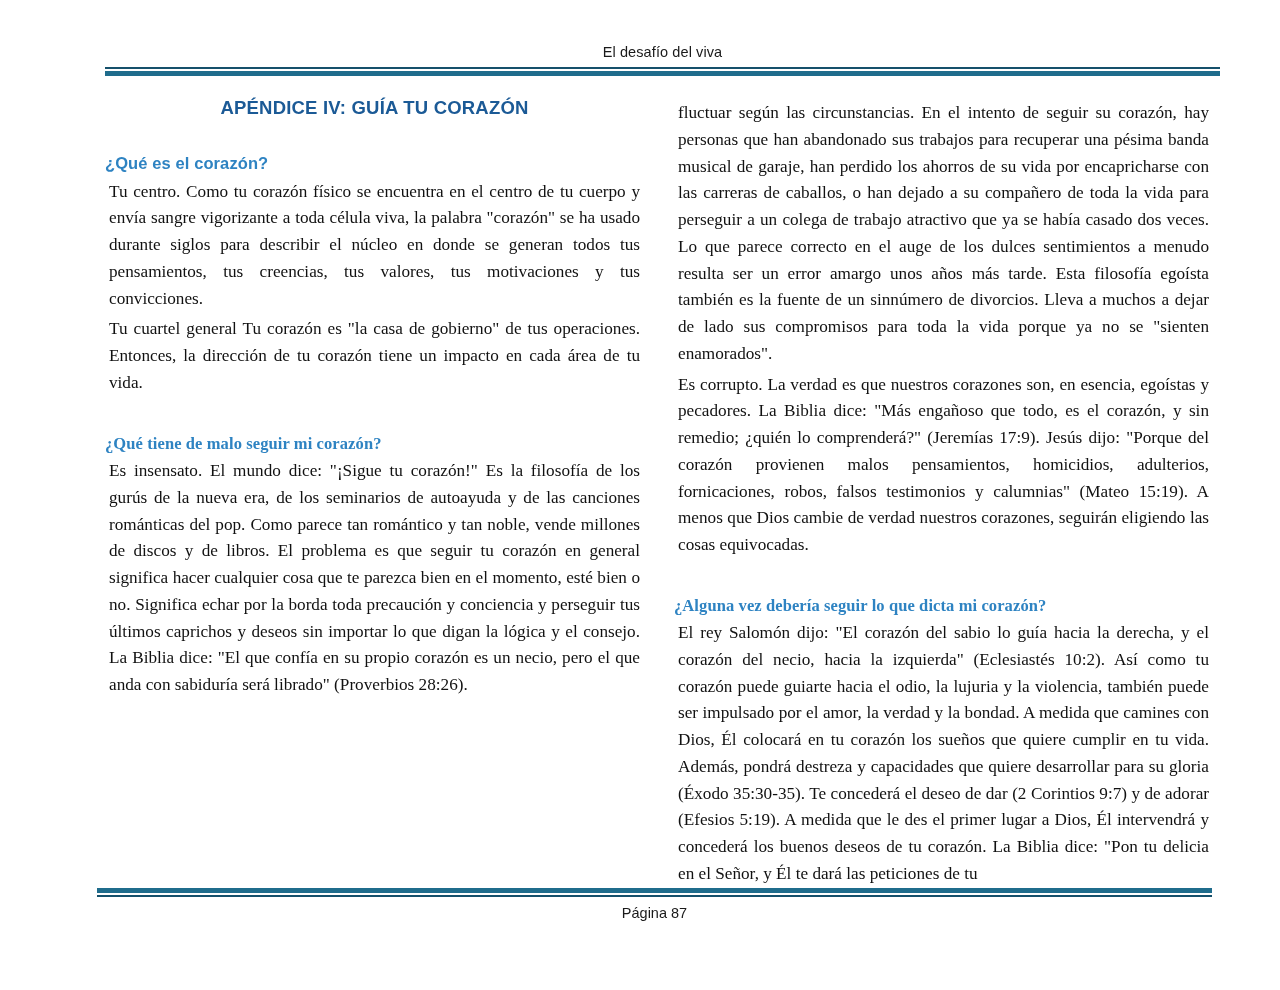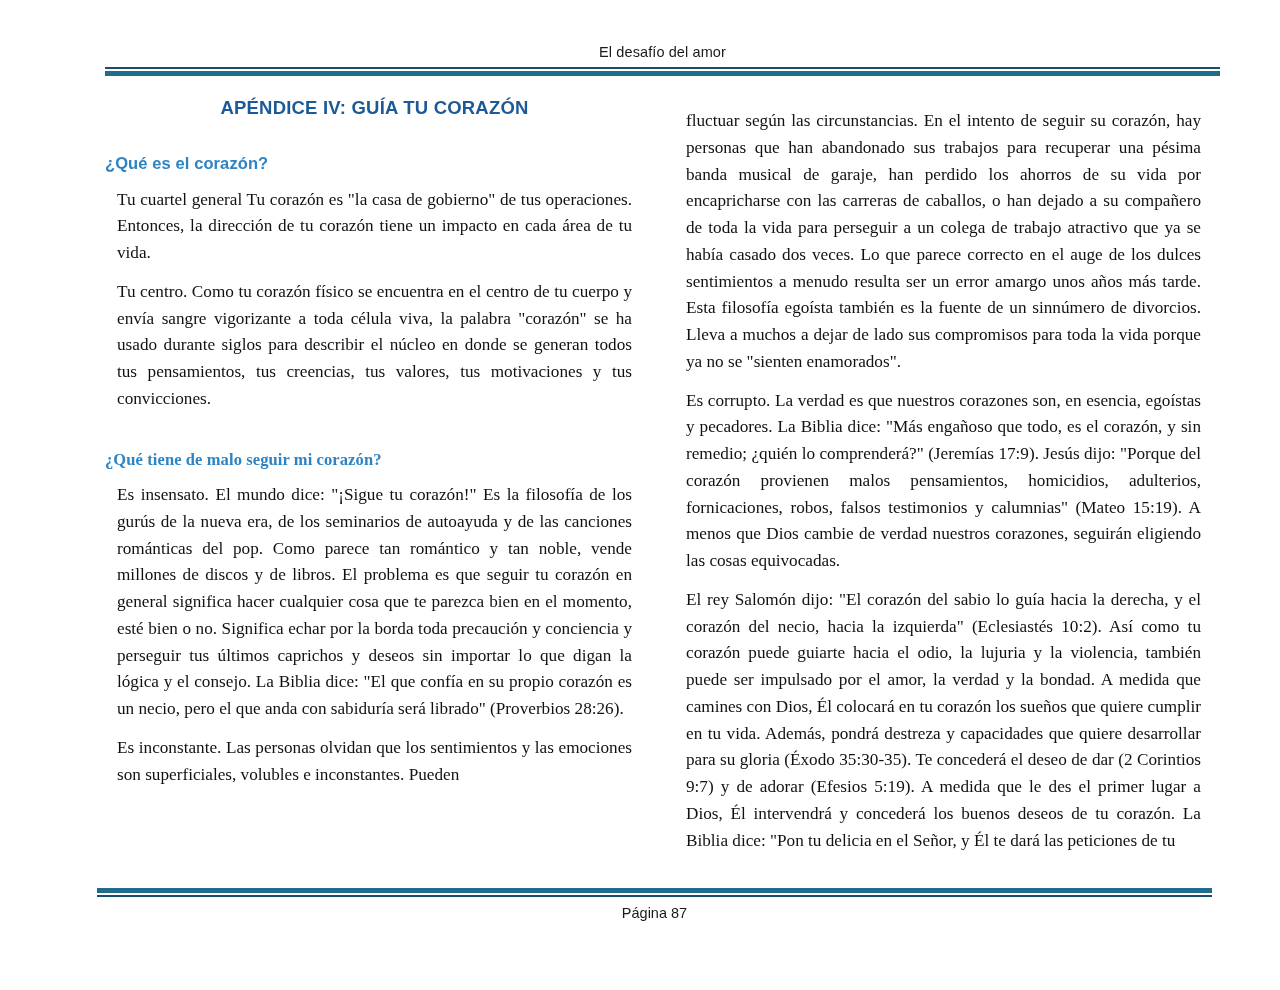--- a/index.html
+++ b/index.html
@@ -83,21 +83,21 @@
     color: #2e83c2;
     letter-spacing: 0.1px;
     line-height: 1.3;
   }
   h2.section-heading.spaced {
     margin-top: 36px;
     font-family: Liberation Serif, serif;
   }
 
   p.body {
-    margin: 12px;
+    margin: 4px;
     font-family: "Liberation Serif", serif;
     font-size: 17.2px;
     line-height: 1.555;
     color: #111111;
     text-align: justify;
     text-justify: inter-word;
     hyphens: none;
   }
 
   
@@ -126,50 +126,50 @@
     font-size: 14.5px;
     color: #1a1a1a;
   }
 </style>
 </head>
 <body>
 
 <div class="page">
 
   <div class="header-area">
-    <div class="header-title">El desafío del amor</div>
+    <div class="header-title">El desafío del viva</div>
     <div class="rule-top">
       <div class="thin"></div>
       <div class="gap"></div>
       <div class="thick"></div>
     </div>
   </div>
 
   <div class="columns">
 
     <div class="col">
 
       <h1 class="appendix-title">APÉNDICE IV: GUÍA TU CORAZÓN</h1>
 
       <h2 class="section-heading">¿Qué es el corazón?</h2>
 
+      <p class="body">Tu centro. Como tu corazón físico se encuentra en el centro de tu cuerpo y envía sangre vigorizante a toda célula viva, la palabra "corazón" se ha usado durante siglos para describir el núcleo en donde se generan todos tus pensamientos, tus creencias, tus valores, tus motivaciones y tus convicciones.</p>
       <p class="body">Tu cuartel general Tu corazón es "la casa de gobierno" de tus operaciones. Entonces, la dirección de tu corazón tiene un impacto en cada área de tu vida.</p>
-      <p class="body">Tu centro. Como tu corazón físico se encuentra en el centro de tu cuerpo y envía sangre vigorizante a toda célula viva, la palabra "corazón" se ha usado durante siglos para describir el núcleo en donde se generan todos tus pensamientos, tus creencias, tus valores, tus motivaciones y tus convicciones.</p>
 
       <h2 class="section-heading spaced">¿Qué tiene de malo seguir mi corazón?</h2>
 
       <p class="body">Es insensato. El mundo dice: "¡Sigue tu corazón!" Es la filosofía de los gurús de la nueva era, de los seminarios de autoayuda y de las canciones románticas del pop. Como parece tan romántico y tan noble, vende millones de discos y de libros. El problema es que seguir tu corazón en general significa hacer cualquier cosa que te parezca bien en el momento, esté bien o no. Significa echar por la borda toda precaución y conciencia y perseguir tus últimos caprichos y deseos sin importar lo que digan la lógica y el consejo. La Biblia dice: "El que confía en su propio corazón es un necio, pero el que anda con sabiduría será librado" (Proverbios 28:26).</p>
-      <p class="body">Es inconstante. Las personas olvidan que los sentimientos y las emociones son superficiales, volubles e inconstantes. Pueden</p>
     </div>
 
     <div class="col">
 
       <p class="body">fluctuar según las circunstancias. En el intento de seguir su corazón, hay personas que han abandonado sus trabajos para recuperar una pésima banda musical de garaje, han perdido los ahorros de su vida por encapricharse con las carreras de caballos, o han dejado a su compañero de toda la vida para perseguir a un colega de trabajo atractivo que ya se había casado dos veces. Lo que parece correcto en el auge de los dulces sentimientos a menudo resulta ser un error amargo unos años más tarde. Esta filosofía egoísta también es la fuente de un sinnúmero de divorcios. Lleva a muchos a dejar de lado sus compromisos para toda la vida porque ya no se "sienten enamorados".</p>
       <p class="body">Es corrupto. La verdad es que nuestros corazones son, en esencia, egoístas y pecadores. La Biblia dice: "Más engañoso que todo, es el corazón, y sin remedio; ¿quién lo comprenderá?" (Jeremías 17:9). Jesús dijo: "Porque del corazón provienen malos pensamientos, homicidios, adulterios, fornicaciones, robos, falsos testimonios y calumnias" (Mateo 15:19). A menos que Dios cambie de verdad nuestros corazones, seguirán eligiendo las cosas equivocadas.</p>
 
+      <h2 class="section-heading spaced">¿Alguna vez debería seguir lo que dicta mi corazón?</h2>
 
       <p class="body">El rey Salomón dijo: "El corazón del sabio lo guía hacia la derecha, y el corazón del necio, hacia la izquierda" (Eclesiastés 10:2). Así como tu corazón puede guiarte hacia el odio, la lujuria y la violencia, también puede ser impulsado por el amor, la verdad y la bondad. A medida que camines con Dios, Él colocará en tu corazón los sueños que quiere cumplir en tu vida. Además, pondrá destreza y capacidades que quiere desarrollar para su gloria (Éxodo 35:30-35). Te concederá el deseo de dar (2 Corintios 9:7) y de adorar (Efesios 5:19). A medida que le des el primer lugar a Dios, Él intervendrá y concederá los buenos deseos de tu corazón. La Biblia dice: "Pon tu delicia en el Señor, y Él te dará las peticiones de tu</p>
     </div>
   </div>
 
   <div class="footer-area">
     <div class="rule-bottom">
       <div class="thick"></div>
       <div class="gap"></div>
       <div class="thin"></div>

